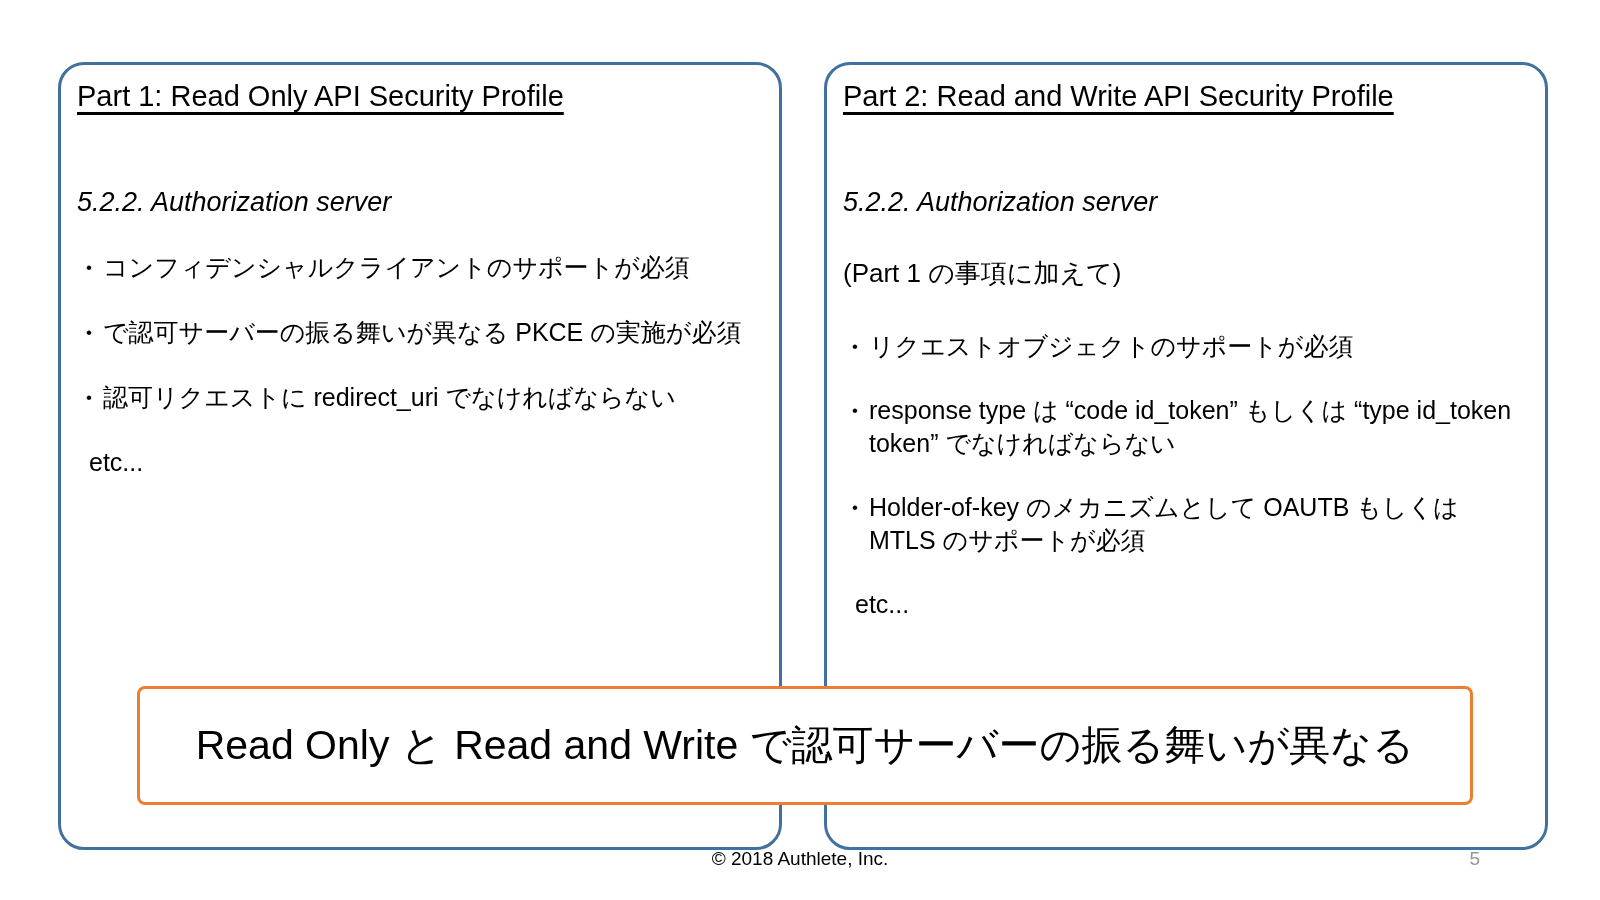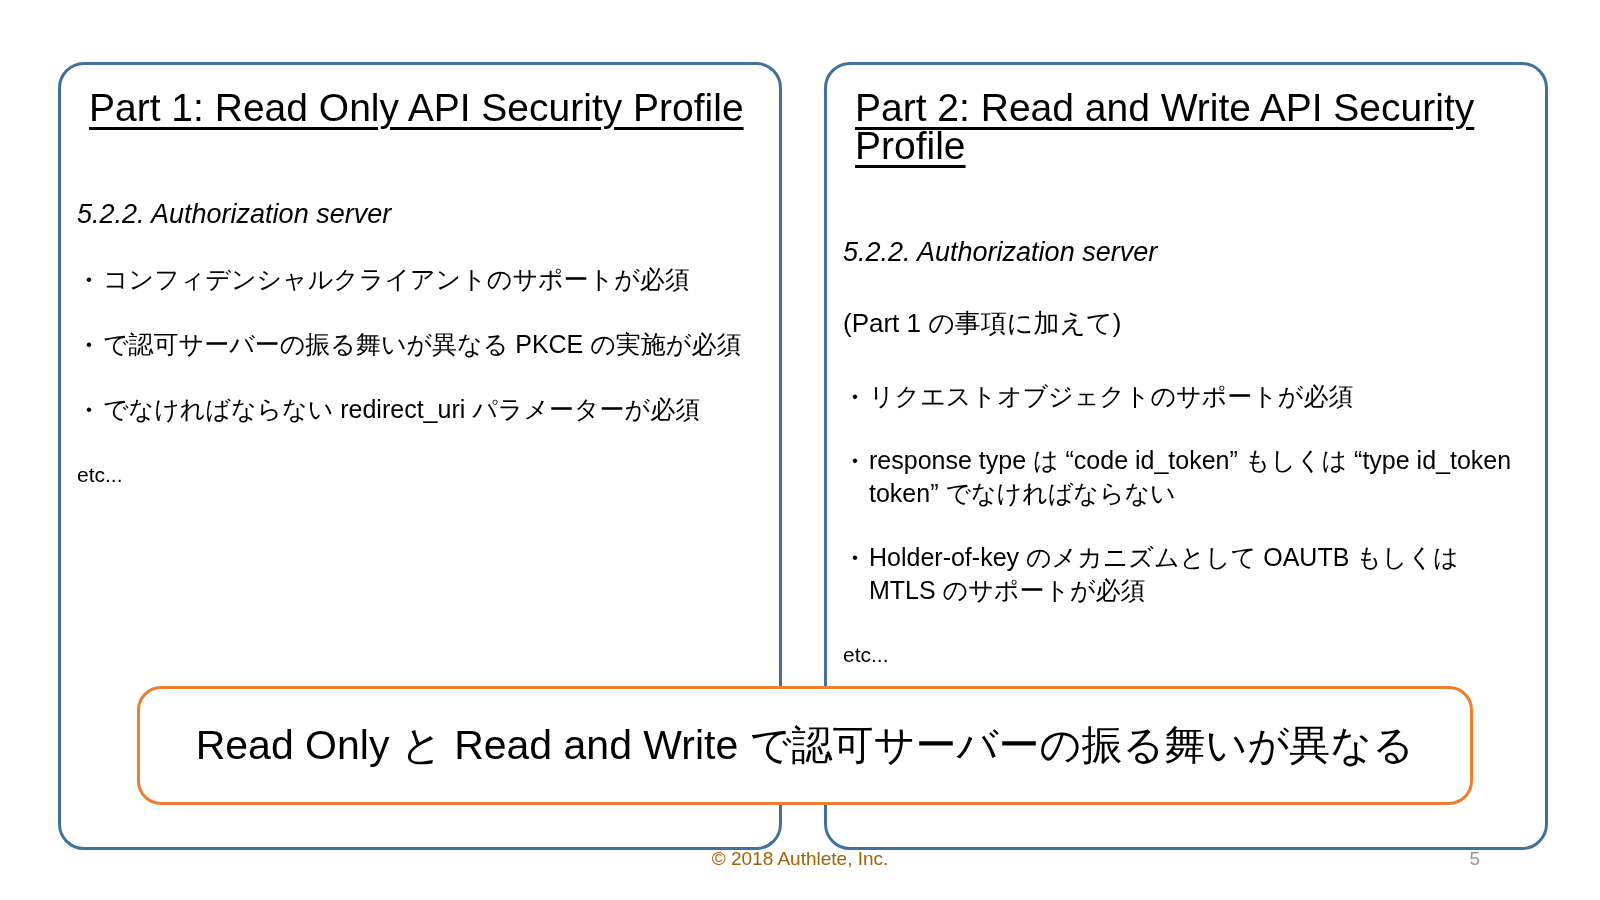--- a/index.html
+++ b/index.html
@@ -23,22 +23,22 @@
     width: 724px;
     border: 3px solid #41719C;
     border-radius: 26px;
     background: #ffffff;
     box-sizing: border-box;
     padding: 12px 18px 0 16px;
   }
   .panel-left  { left: 58px;  }
   .panel-right { left: 824px; }
   .panel-title {
-    margin: 12px;
-    font-size: 39px;
+    margin: 0;
+    font-size: 29px;
     font-weight: normal;
     line-height: 38px;
     text-decoration: underline;
     text-decoration-thickness: 2.5px;
     text-underline-offset: 6px;
   }
   .section-heading {
     margin: 70px 0 0 0;
     font-size: 27px;
     line-height: 34px;
@@ -66,52 +66,52 @@
   ul.bullet-list .dot {
     flex: 0 0 26px;
     width: 26px;
     padding-left: 9px;
     box-sizing: border-box;
     font-size: 17px;
     line-height: 33px;
   }
   ul.bullet-list .bullet-text { flex: 1 1 auto; }
   .etc-text {
-    margin: 0;
-    font-size: 21px;
+    margin: 12px;
+    font-size: 25px;
     line-height: 33px;
   }
   .banner {
     position: absolute;
     left: 137px;
     top: 686px;
     width: 1336px;
     height: 119px;
     box-sizing: border-box;
     background: #ffffff;
     border: 3px solid #ED7D31;
-    border-radius: 24px;
+    border-radius: 8px;
     z-index: 5;
     display: flex;
     align-items: center;
     justify-content: center;
   }
   .banner-text {
     font-size: 41px;
     line-height: 1.2;
     white-space: nowrap;
   }
   .footer-copyright {
     position: absolute;
     left: 0;
     right: 0;
     top: 848px;
     text-align: center;
     font-size: 19px;
-    color: #a16207;
+    color: #000000;
     z-index: 6;
   }
   .footer-page {
     position: absolute;
     top: 848px;
     right: 120px;
     font-size: 19px;
     color: #969696;
     z-index: 6;
   }
@@ -128,21 +128,21 @@
       <li>
         <span class="dot">•</span>
         <span class="bullet-text">コンフィデンシャルクライアントのサポートが必須</span>
       </li>
       <li>
         <span class="dot">•</span>
         <span class="bullet-text">で認可サーバーの振る舞いが異なる PKCE の実施が必須</span>
       </li>
       <li>
         <span class="dot">•</span>
-        <span class="bullet-text">でなければならない redirect_uri パラメーターが必須</span>
+        <span class="bullet-text">認可リクエストに redirect_uri でなければならない</span>
       </li>
     </ul>
     <p class="etc-text">etc...</p>
   </section>
 
   <section class="panel panel-right">
     <h2 class="panel-title">Part 2: Read and Write API Security Profile</h2>
     <p class="section-heading">5.2.2. Authorization server</p>
     <p class="panel-note">(Part 1 の事項に加えて)</p>
     <ul class="bullet-list">

